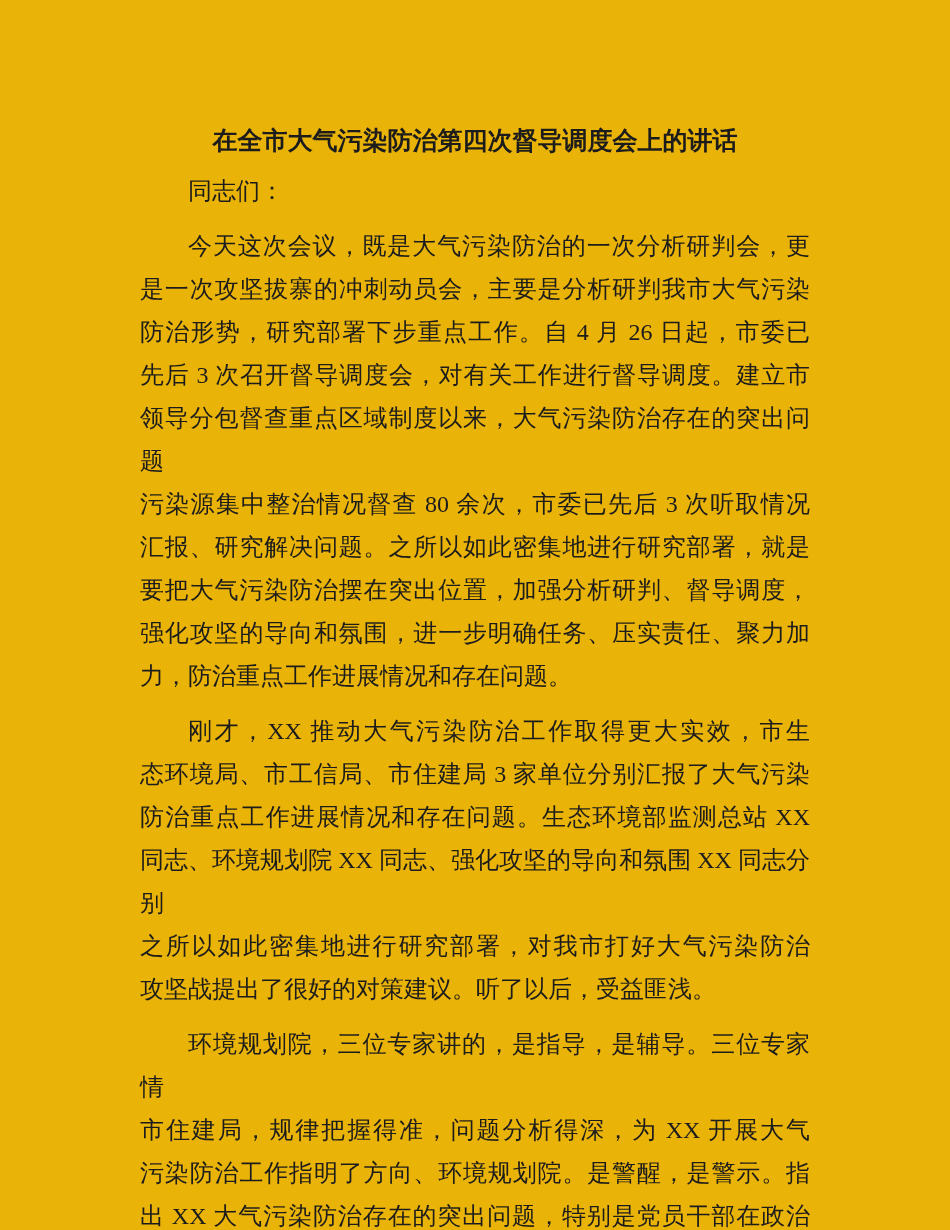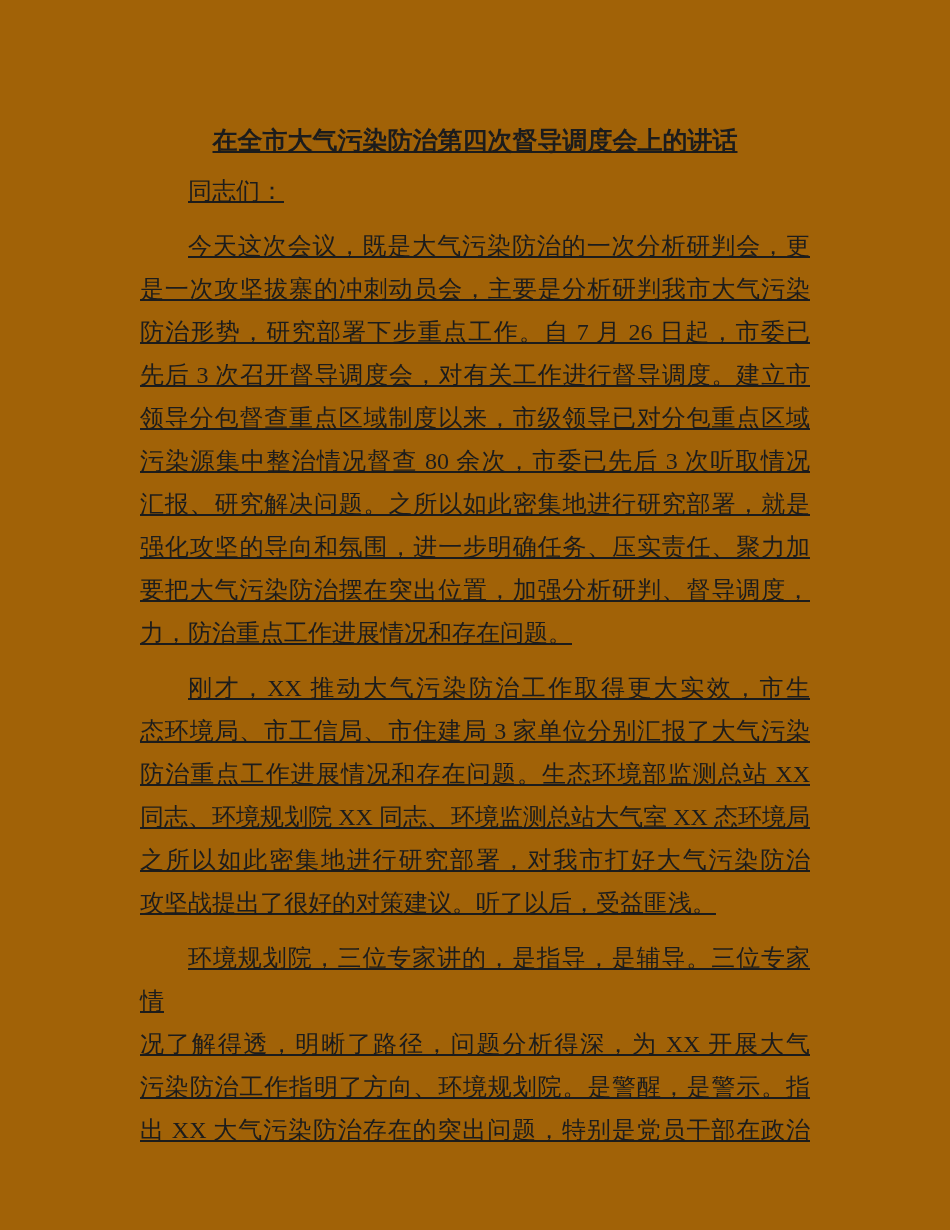--- a/index.html
+++ b/index.html
@@ -47,46 +47,46 @@
   .line.first {
     text-indent: 48px;
   }
   .line.para-end {
     text-align-last: left;
   }
 </style>
 </head>
 <body>
 
-<div class="page" style="background: #a16207; color: rgb(28, 28, 28); text-decoration: underline;">
+<div class="page" style="background: #eab308; color: rgb(28, 28, 28);">
   <h1 class="doc-title">在全市大气污染防治第四次督导调度会上的讲话</h1>
   <div class="doc-body" id="doc-body">
       <div class="para">
         <div class="line first para-end">同志们：</div>
       </div>
       <div class="para">
         <div class="line first">今天这次会议，既是大气污染防治的一次分析研判会，更</div>
         <div class="line">是一次攻坚拔寨的冲刺动员会，主要是分析研判我市大气污染</div>
-        <div class="line">防治形势，研究部署下步重点工作。自 7 月 26 日起，市委已</div>
+        <div class="line">防治形势，研究部署下步重点工作。自 4 月 26 日起，市委已</div>
         <div class="line">先后 3 次召开督导调度会，对有关工作进行督导调度。建立市</div>
-        <div class="line">领导分包督查重点区域制度以来，市级领导已对分包重点区域</div>
+        <div class="line">领导分包督查重点区域制度以来，大气污染防治存在的突出问题</div>
         <div class="line">污染源集中整治情况督查 80 余次，市委已先后 3 次听取情况</div>
         <div class="line">汇报、研究解决问题。之所以如此密集地进行研究部署，就是</div>
+        <div class="line">要把大气污染防治摆在突出位置，加强分析研判、督导调度，</div>
         <div class="line">强化攻坚的导向和氛围，进一步明确任务、压实责任、聚力加</div>
-        <div class="line">要把大气污染防治摆在突出位置，加强分析研判、督导调度，</div>
         <div class="line para-end">力，防治重点工作进展情况和存在问题。</div>
       </div>
       <div class="para">
         <div class="line first">刚才，XX 推动大气污染防治工作取得更大实效，市生</div>
         <div class="line">态环境局、市工信局、市住建局 3 家单位分别汇报了大气污染</div>
         <div class="line">防治重点工作进展情况和存在问题。生态环境部监测总站 XX</div>
-        <div class="line">同志、环境规划院 XX 同志、环境监测总站大气室 XX 态环境局</div>
+        <div class="line">同志、环境规划院 XX 同志、强化攻坚的导向和氛围 XX 同志分别</div>
         <div class="line">之所以如此密集地进行研究部署，对我市打好大气污染防治</div>
         <div class="line para-end">攻坚战提出了很好的对策建议。听了以后，受益匪浅。</div>
       </div>
       <div class="para">
         <div class="line first">环境规划院，三位专家讲的，是指导，是辅导。三位专家情</div>
-        <div class="line">况了解得透，明晰了路径，问题分析得深，为 XX 开展大气</div>
+        <div class="line">市住建局，规律把握得准，问题分析得深，为 XX 开展大气</div>
         <div class="line">污染防治工作指明了方向、环境规划院。是警醒，是警示。指</div>
         <div class="line">出 XX 大气污染防治存在的突出问题，特别是党员干部在政治</div>
       </div>
     </div>
 </div>
 
 </body></html>

